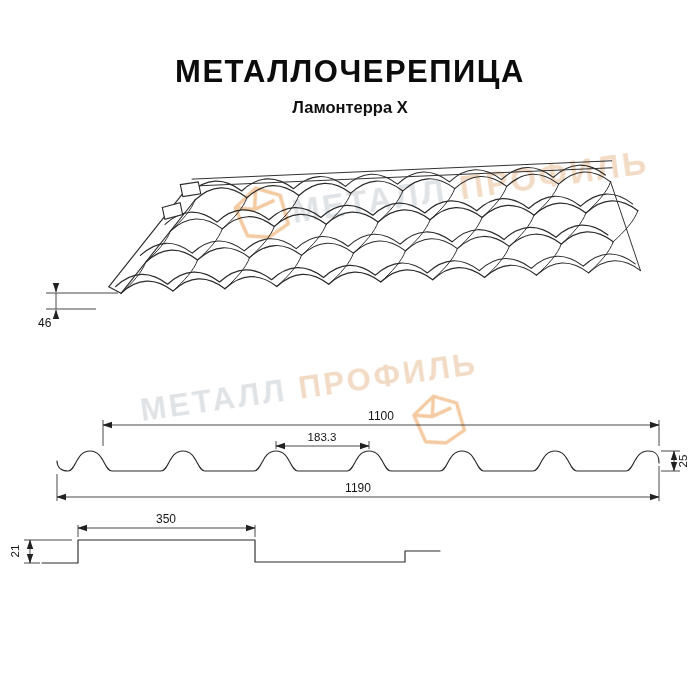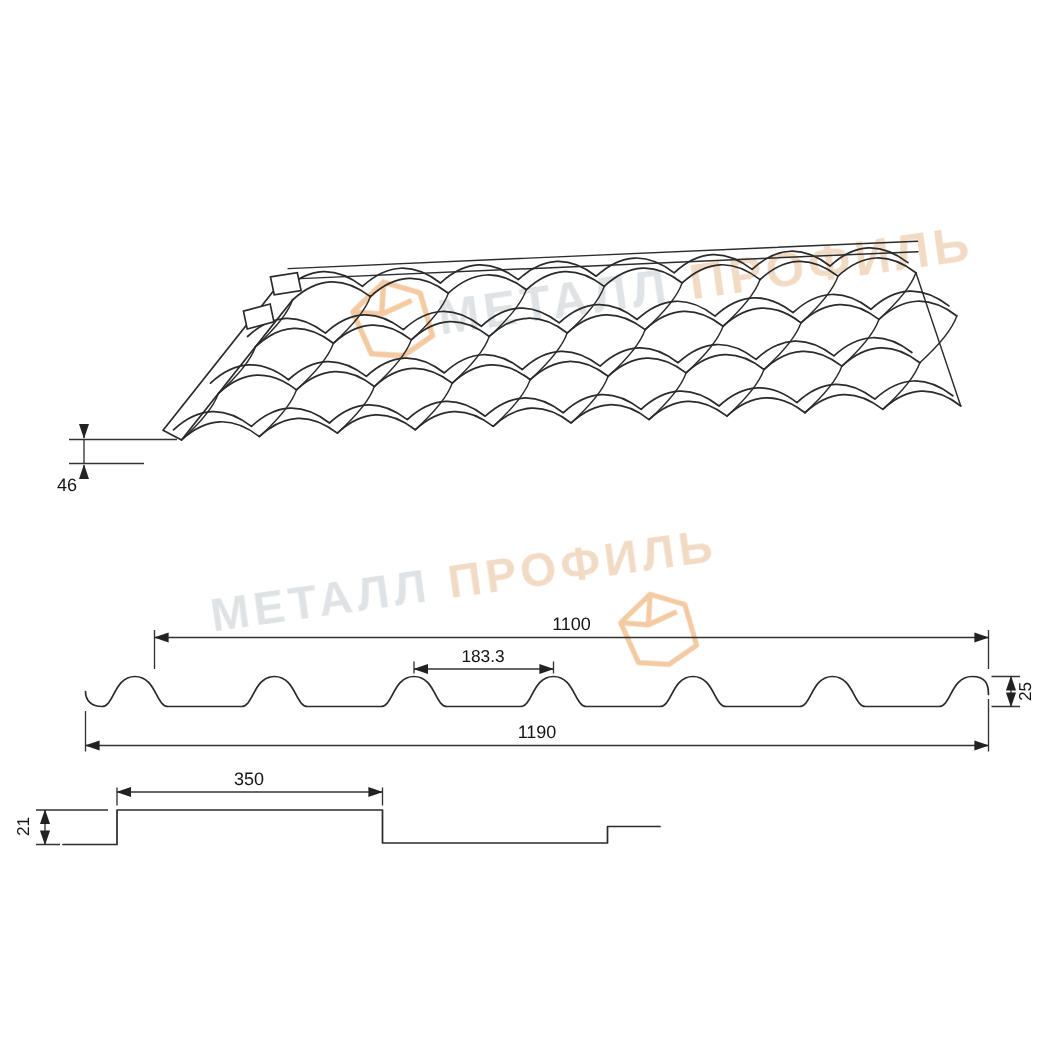--- a/index.html
+++ b/index.html
@@ -24,20 +24,22 @@
   .dimtxt-small{font-size:11.5px;fill:#141414;}
   .wm-text{font-size:33px;font-weight:700;letter-spacing:3px;}
   .wm-text2{font-size:31px;font-weight:700;letter-spacing:3px;}
   .cap{fill:#ffffff;stroke:#2b2b2b;stroke-width:1.1;}
 </style>
 </head>
 <body>
 
 <div class="page">
 
+  <div class="title">МЕТАЛЛОЧЕРЕПИЦА</div>
+  <div class="subtitle">Ламонтерра X</div>
 
   <svg class="drawing" width="700" height="700" viewBox="0 0 700 700">
 
     <defs>
       <marker id="arr" viewBox="0 0 10 10" refX="9.5" refY="5" markerWidth="11" markerHeight="11" orient="auto-start-reverse">
         <path d="M0,1.6 L10,5 L0,8.4 Z" fill="#222"></path>
       </marker>
     </defs>
 
     <g opacity="0.55">

